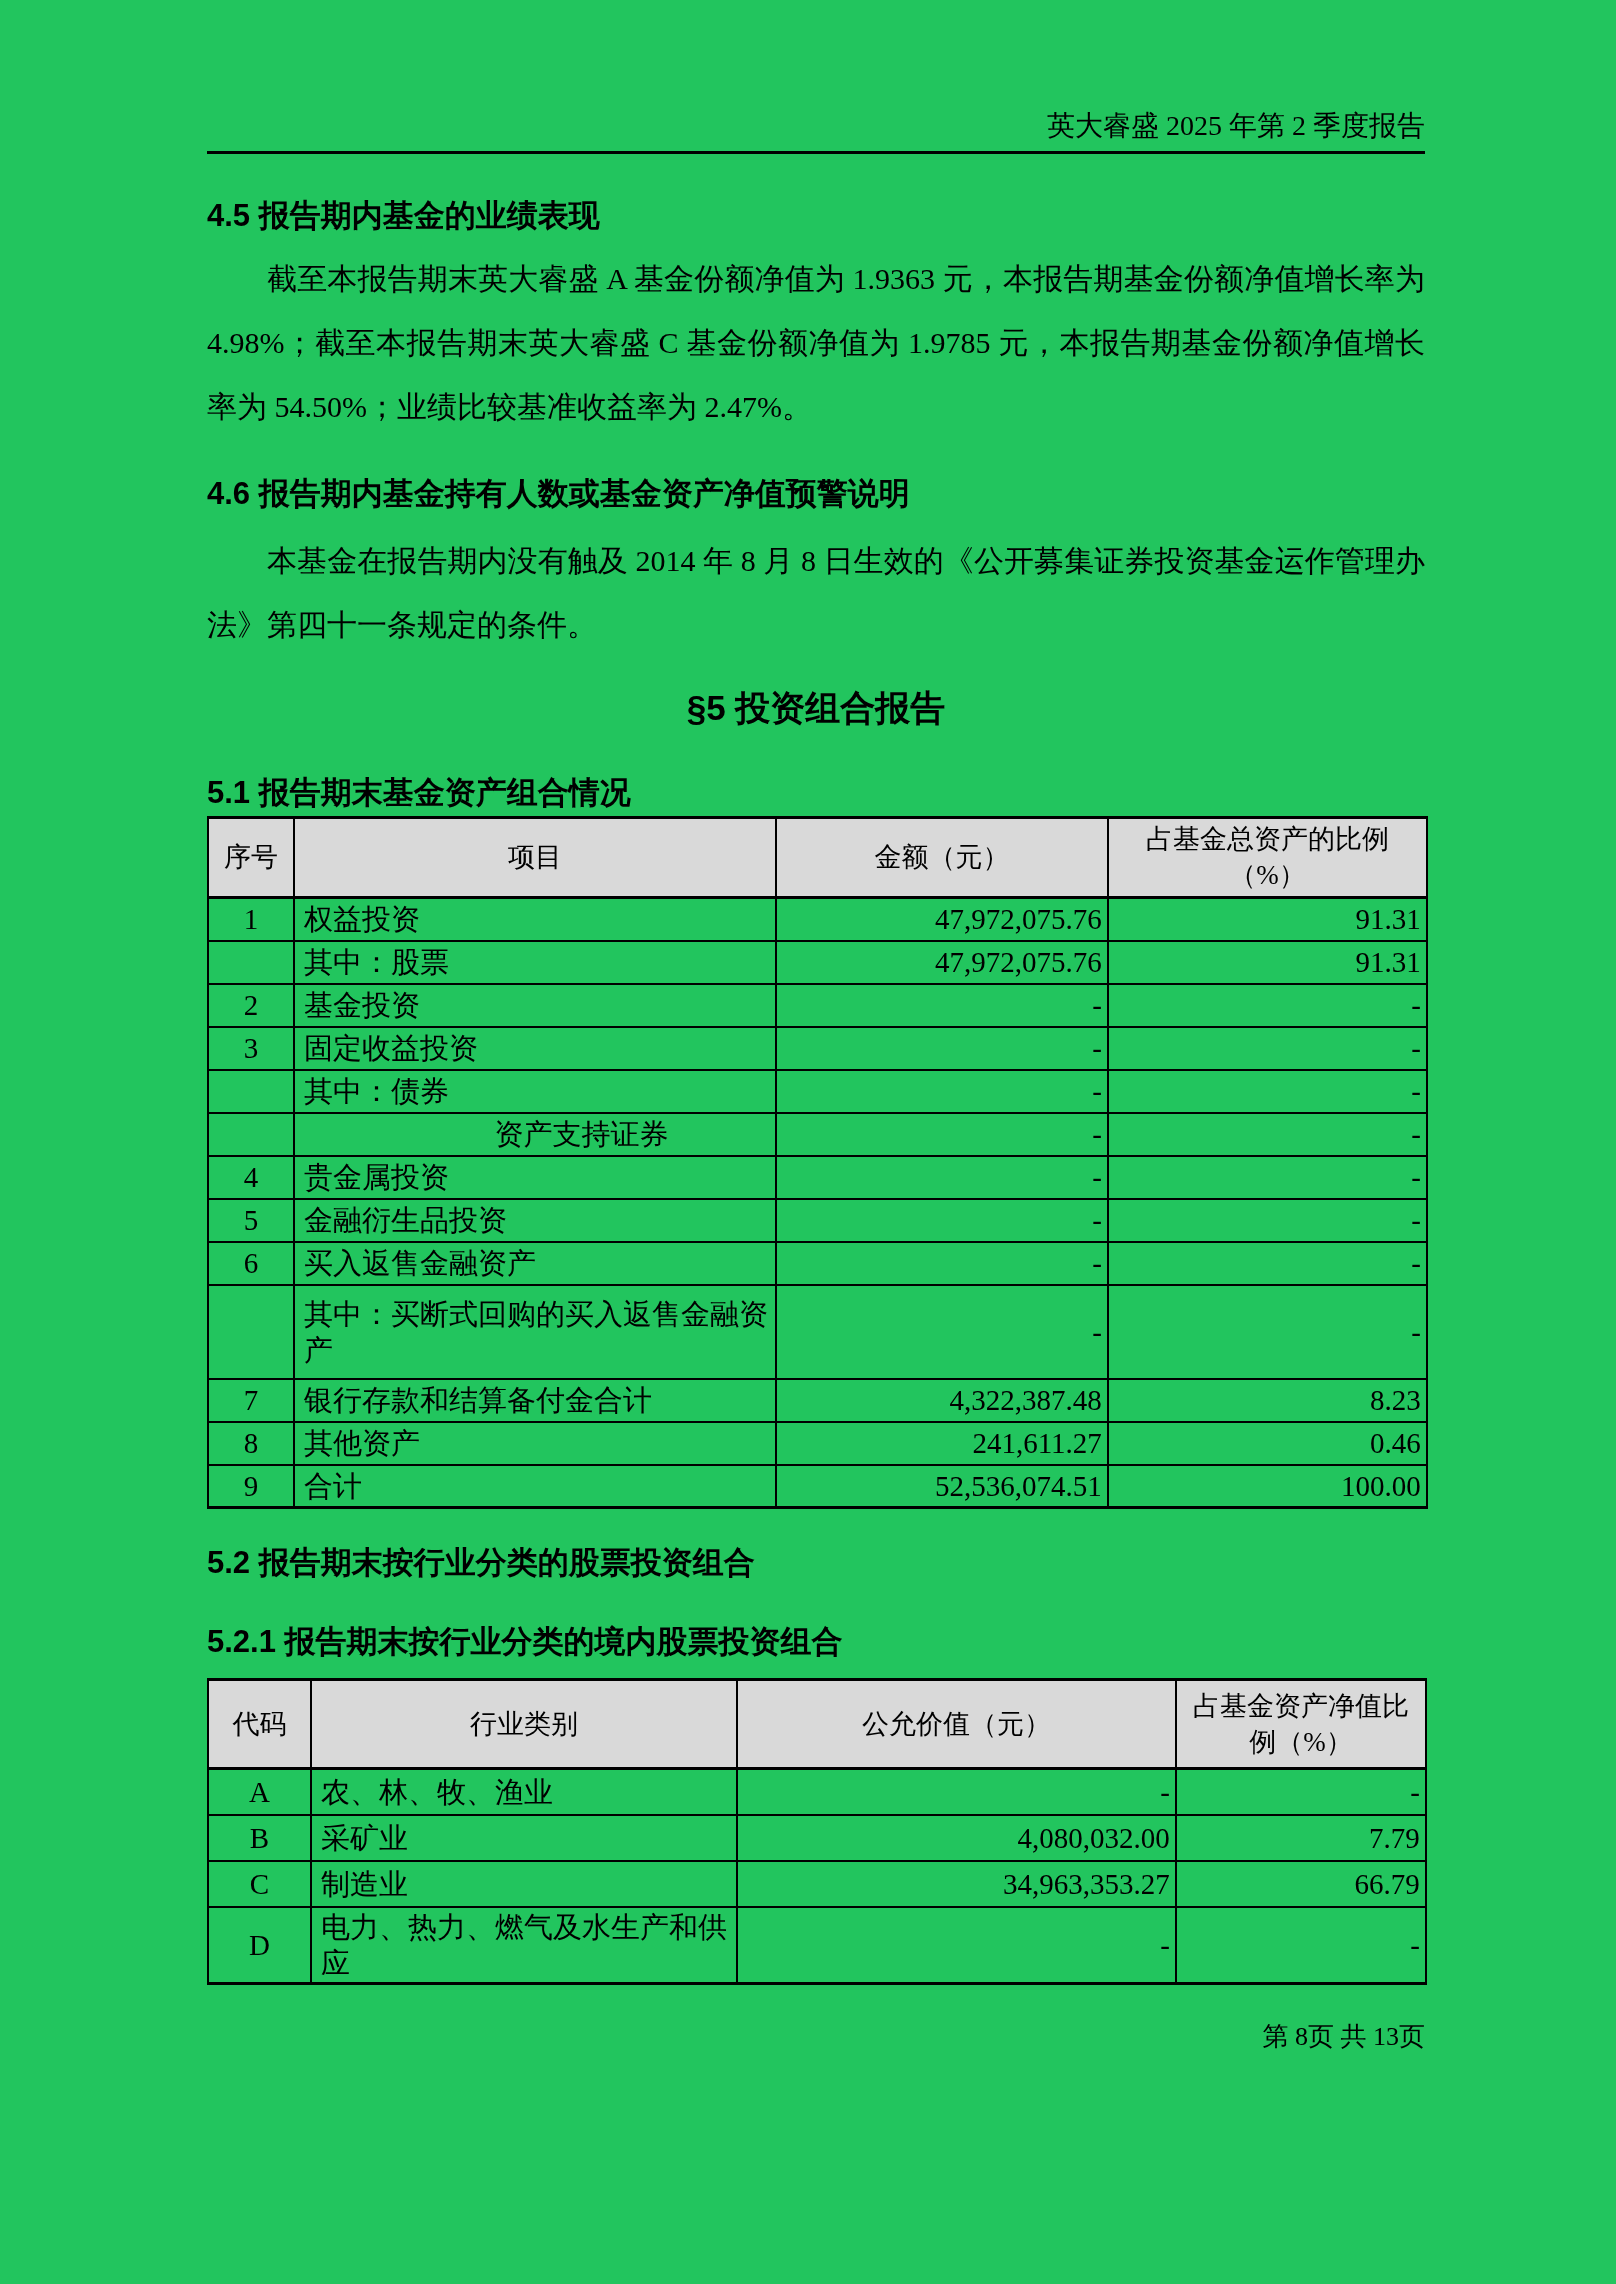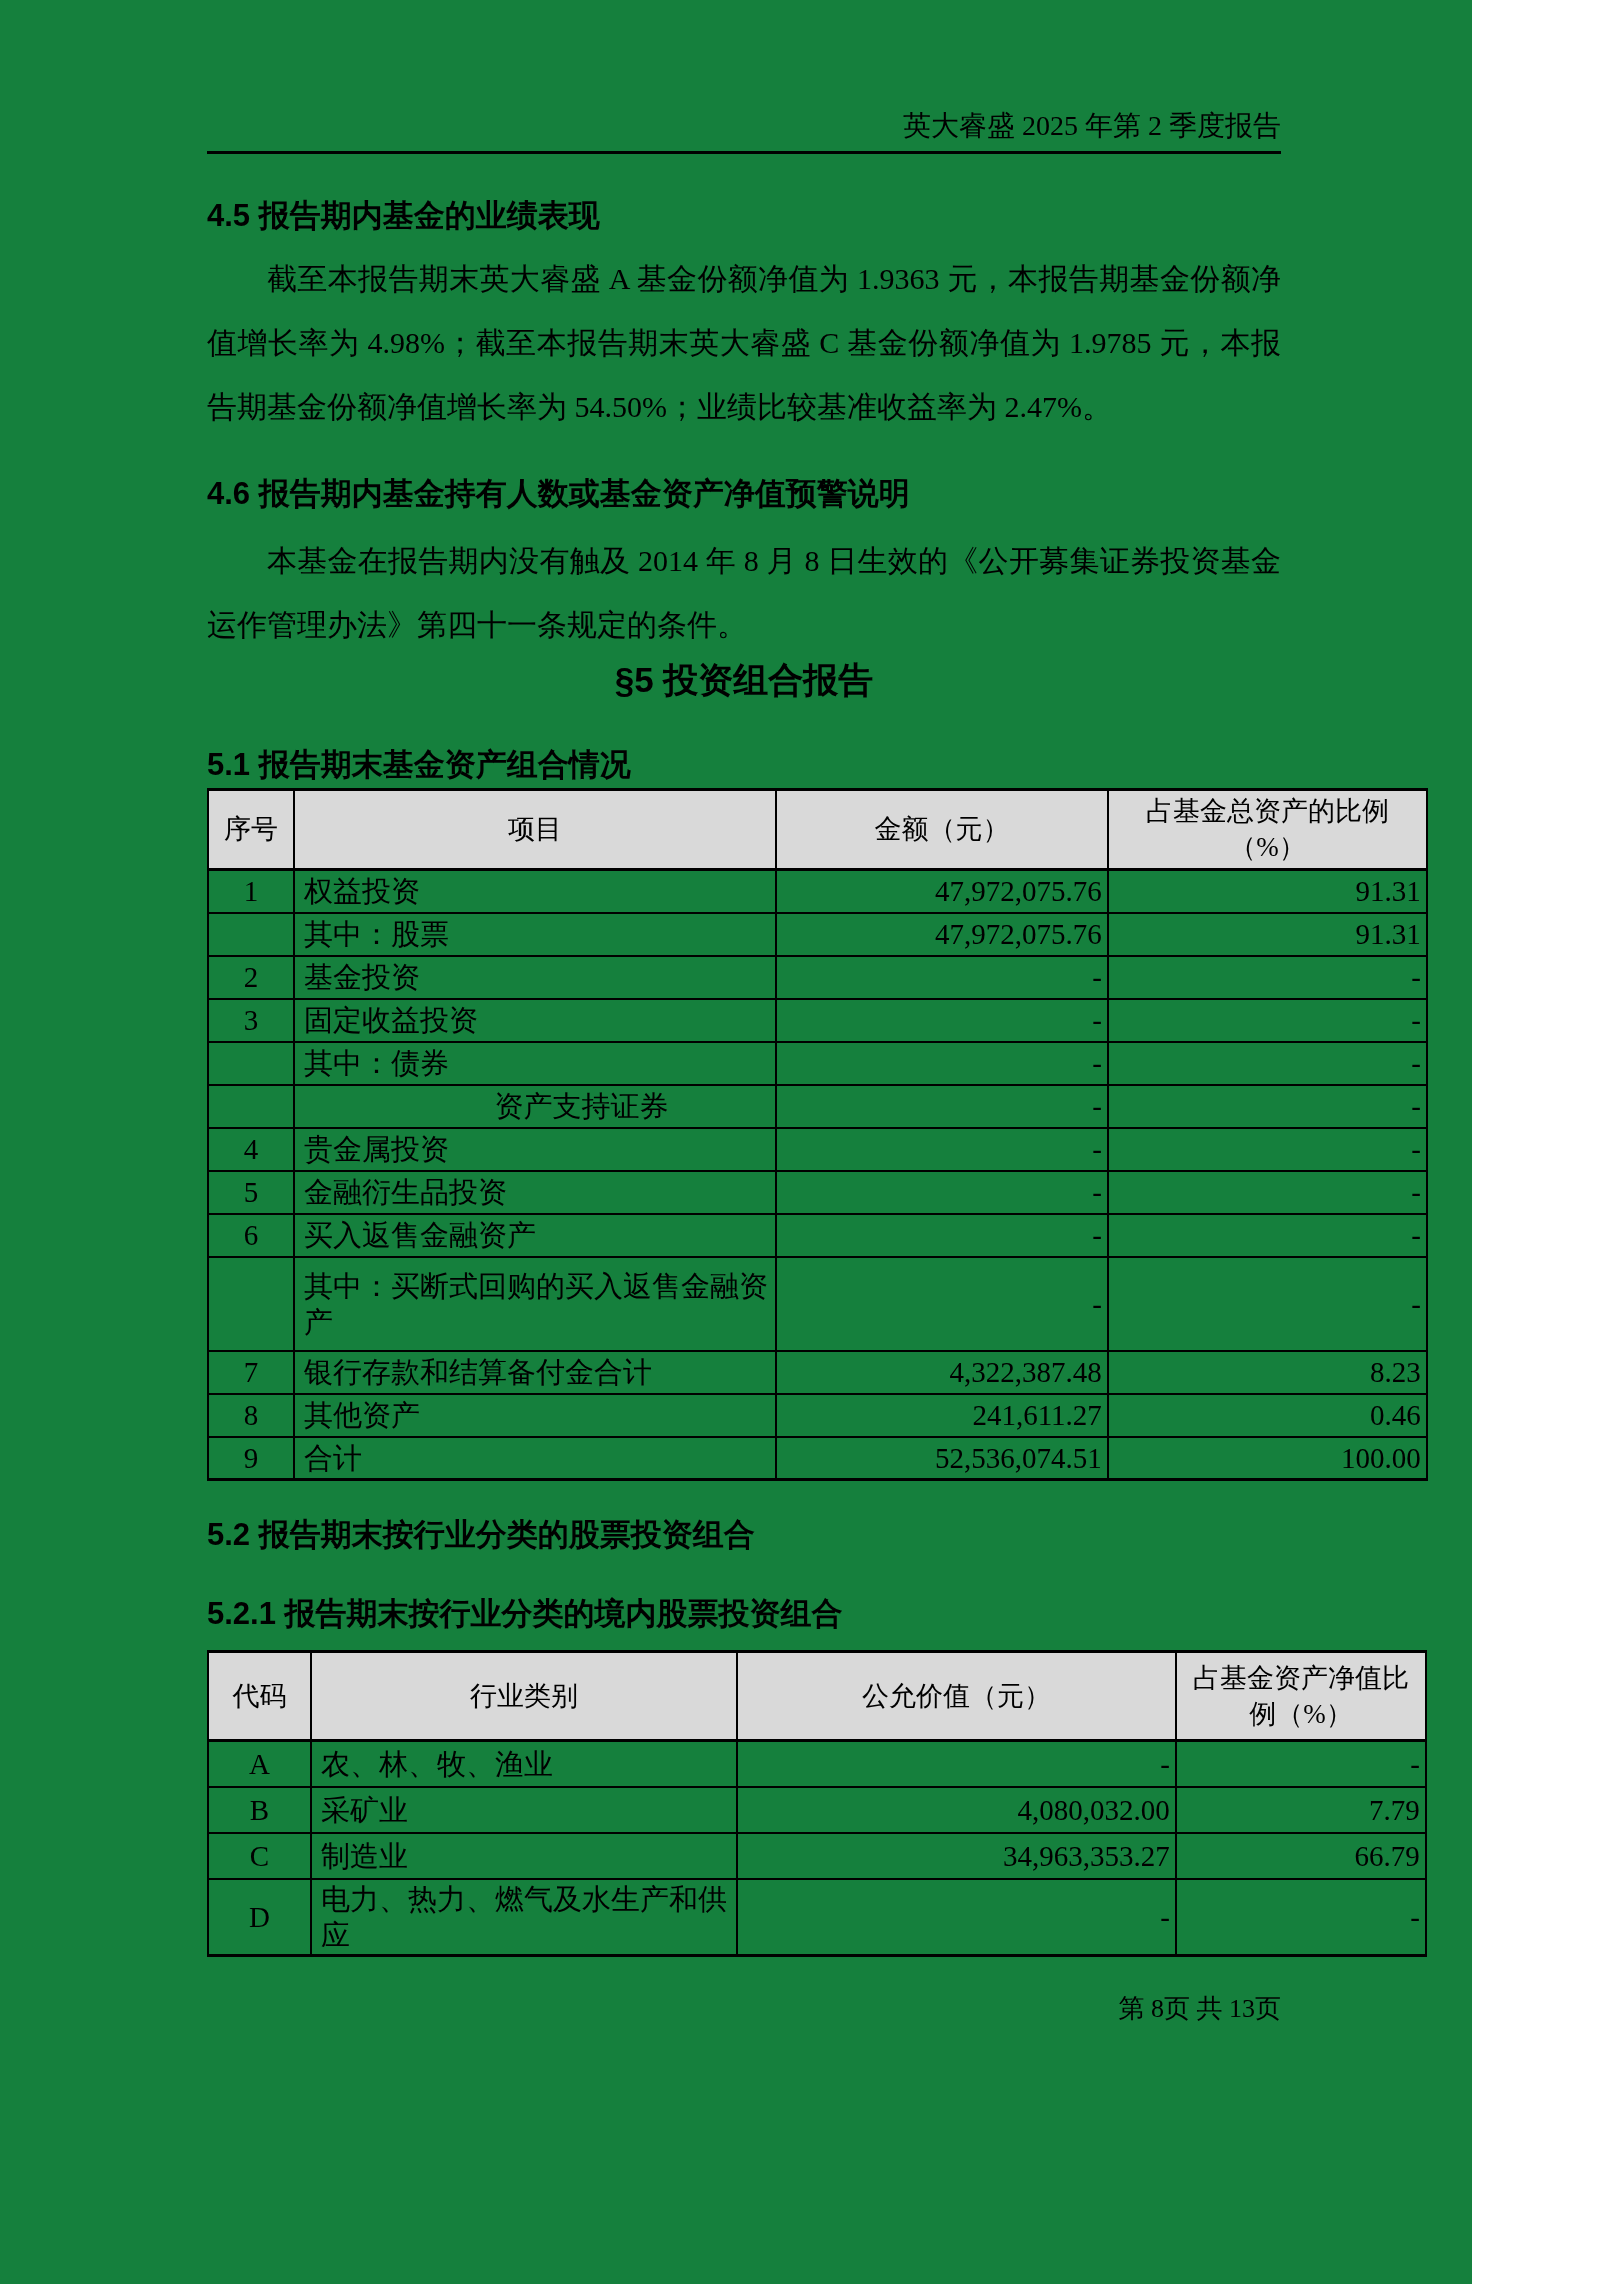--- a/index.html
+++ b/index.html
@@ -4,24 +4,24 @@
 <style>
   * { box-sizing: border-box; margin: 0; padding: 0; }
   html, body { background: #ffffff; }
   body {
     width: 1616px; height: 2284px;
     font-family: "Liberation Serif", "DejaVu Serif", serif;
     color: #000;
   }
   .page {
     position: relative;
-    width: 1472px; height: 2284px;
+    width: 1616px; height: 2284px;
     padding: 0 191px 0 207px;
     overflow: hidden;
-    background: #15803d;
+    background: #22c55e;
   }
   .page-header {
     padding-top: 109px;
     padding-bottom: 9px;
     border-bottom: 3.9px solid #000;
     text-align: right;
     font-size: 28px;
     line-height: 33px;
   }
   .para {
@@ -35,20 +35,21 @@
     font-family: "Liberation Sans", "DejaVu Sans", sans-serif;
     font-weight: bold;
     font-size: 31px;
     line-height: 39px;
   }
   .h-45  { margin-top: 42px; }
   .p-45  { margin-top: 12.4px; }
   .h-46  { margin-top: 35px; }
   .p-46  { margin-top: 15.6px; }
   .chapter-heading {
+    margin-top: 28px;
     text-align: center;
     font-family: "Liberation Sans", "DejaVu Sans", sans-serif;
     font-weight: bold;
     font-size: 35px;
     line-height: 46px;
   }
   .h-51  { margin-top: 42px; }
   .h-52  { margin-top: 34px; }
   .h-521 { margin-top: 40px; }
 

